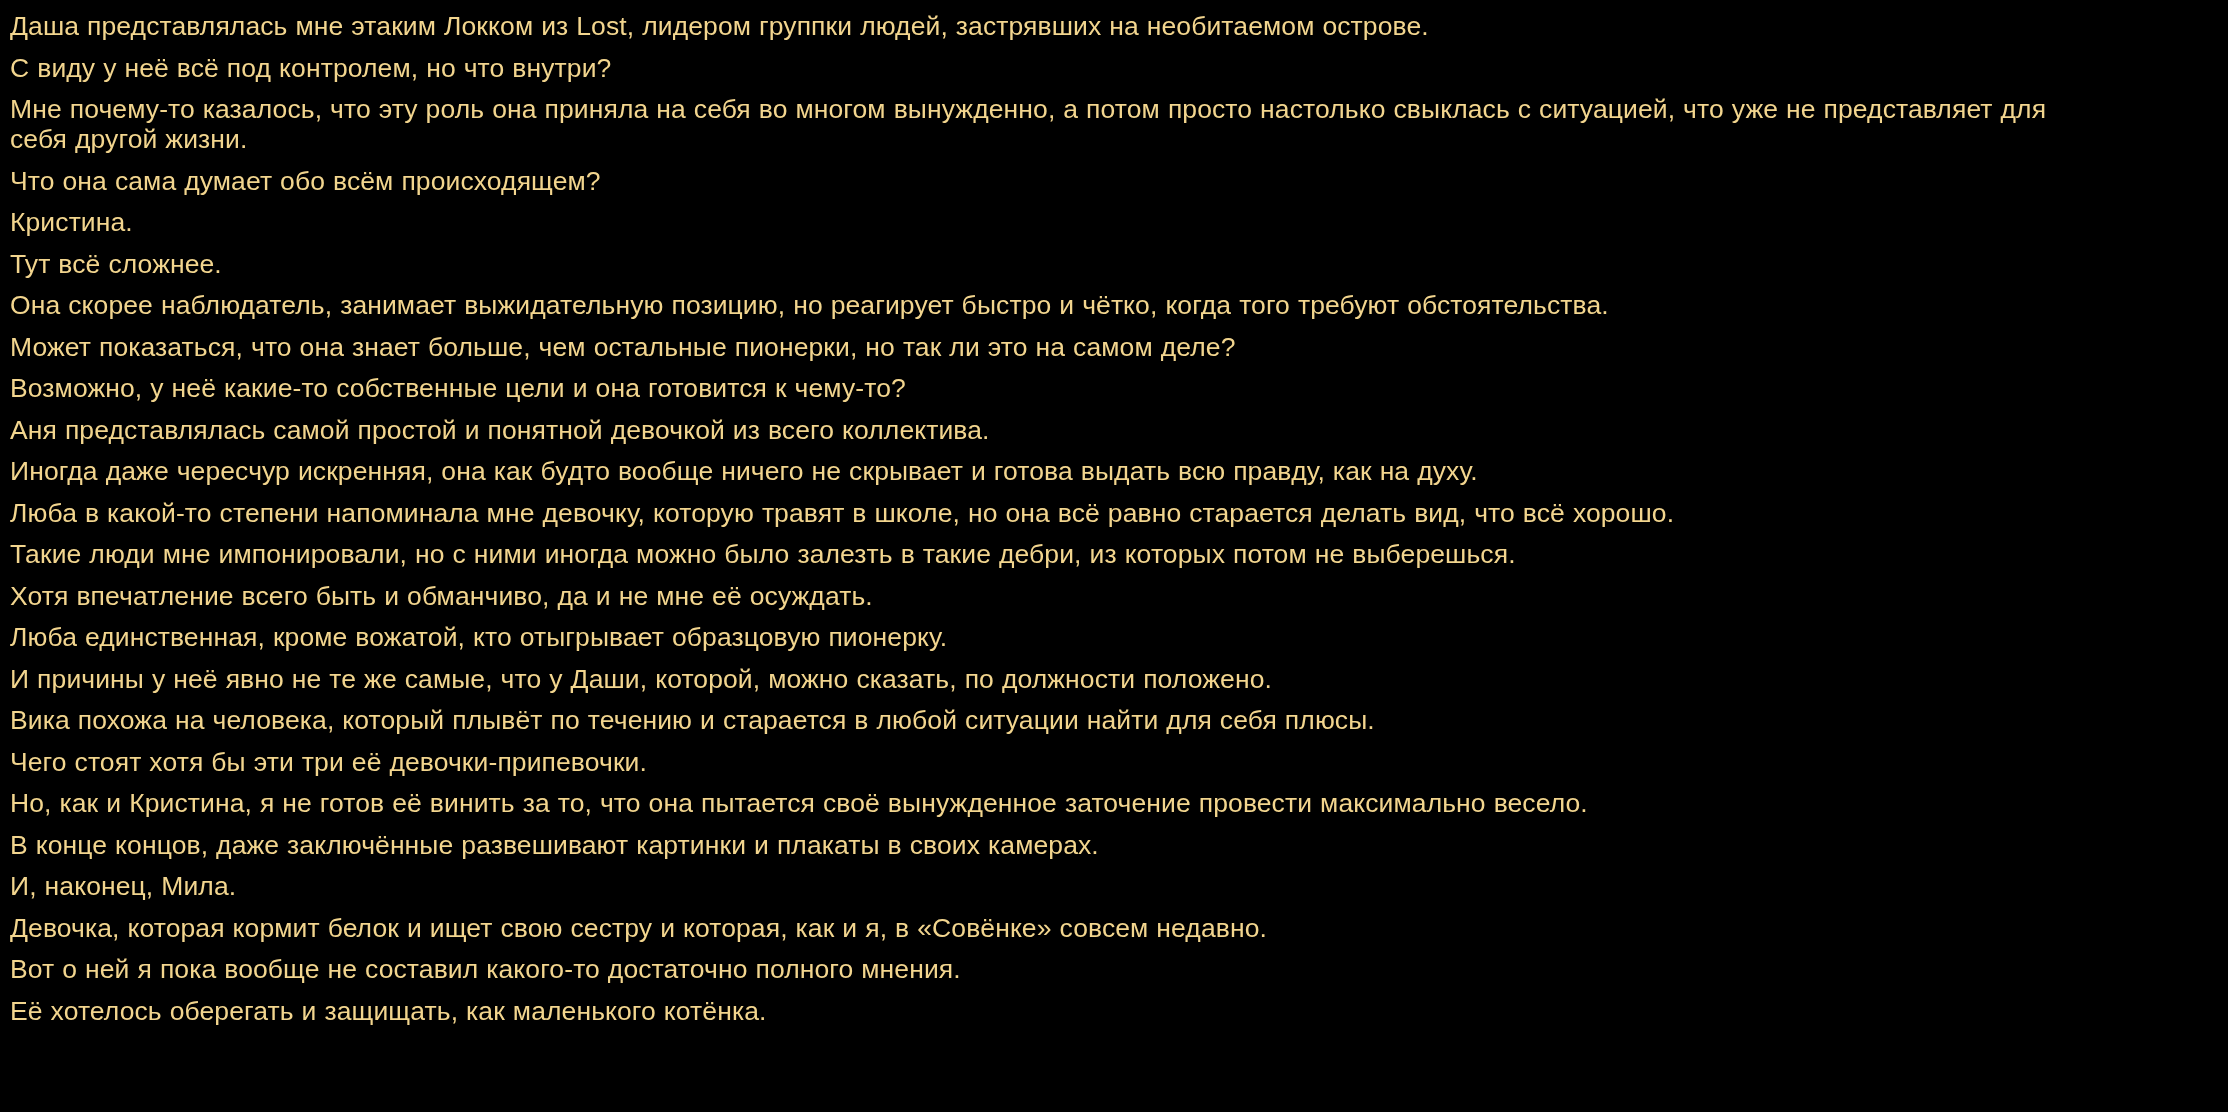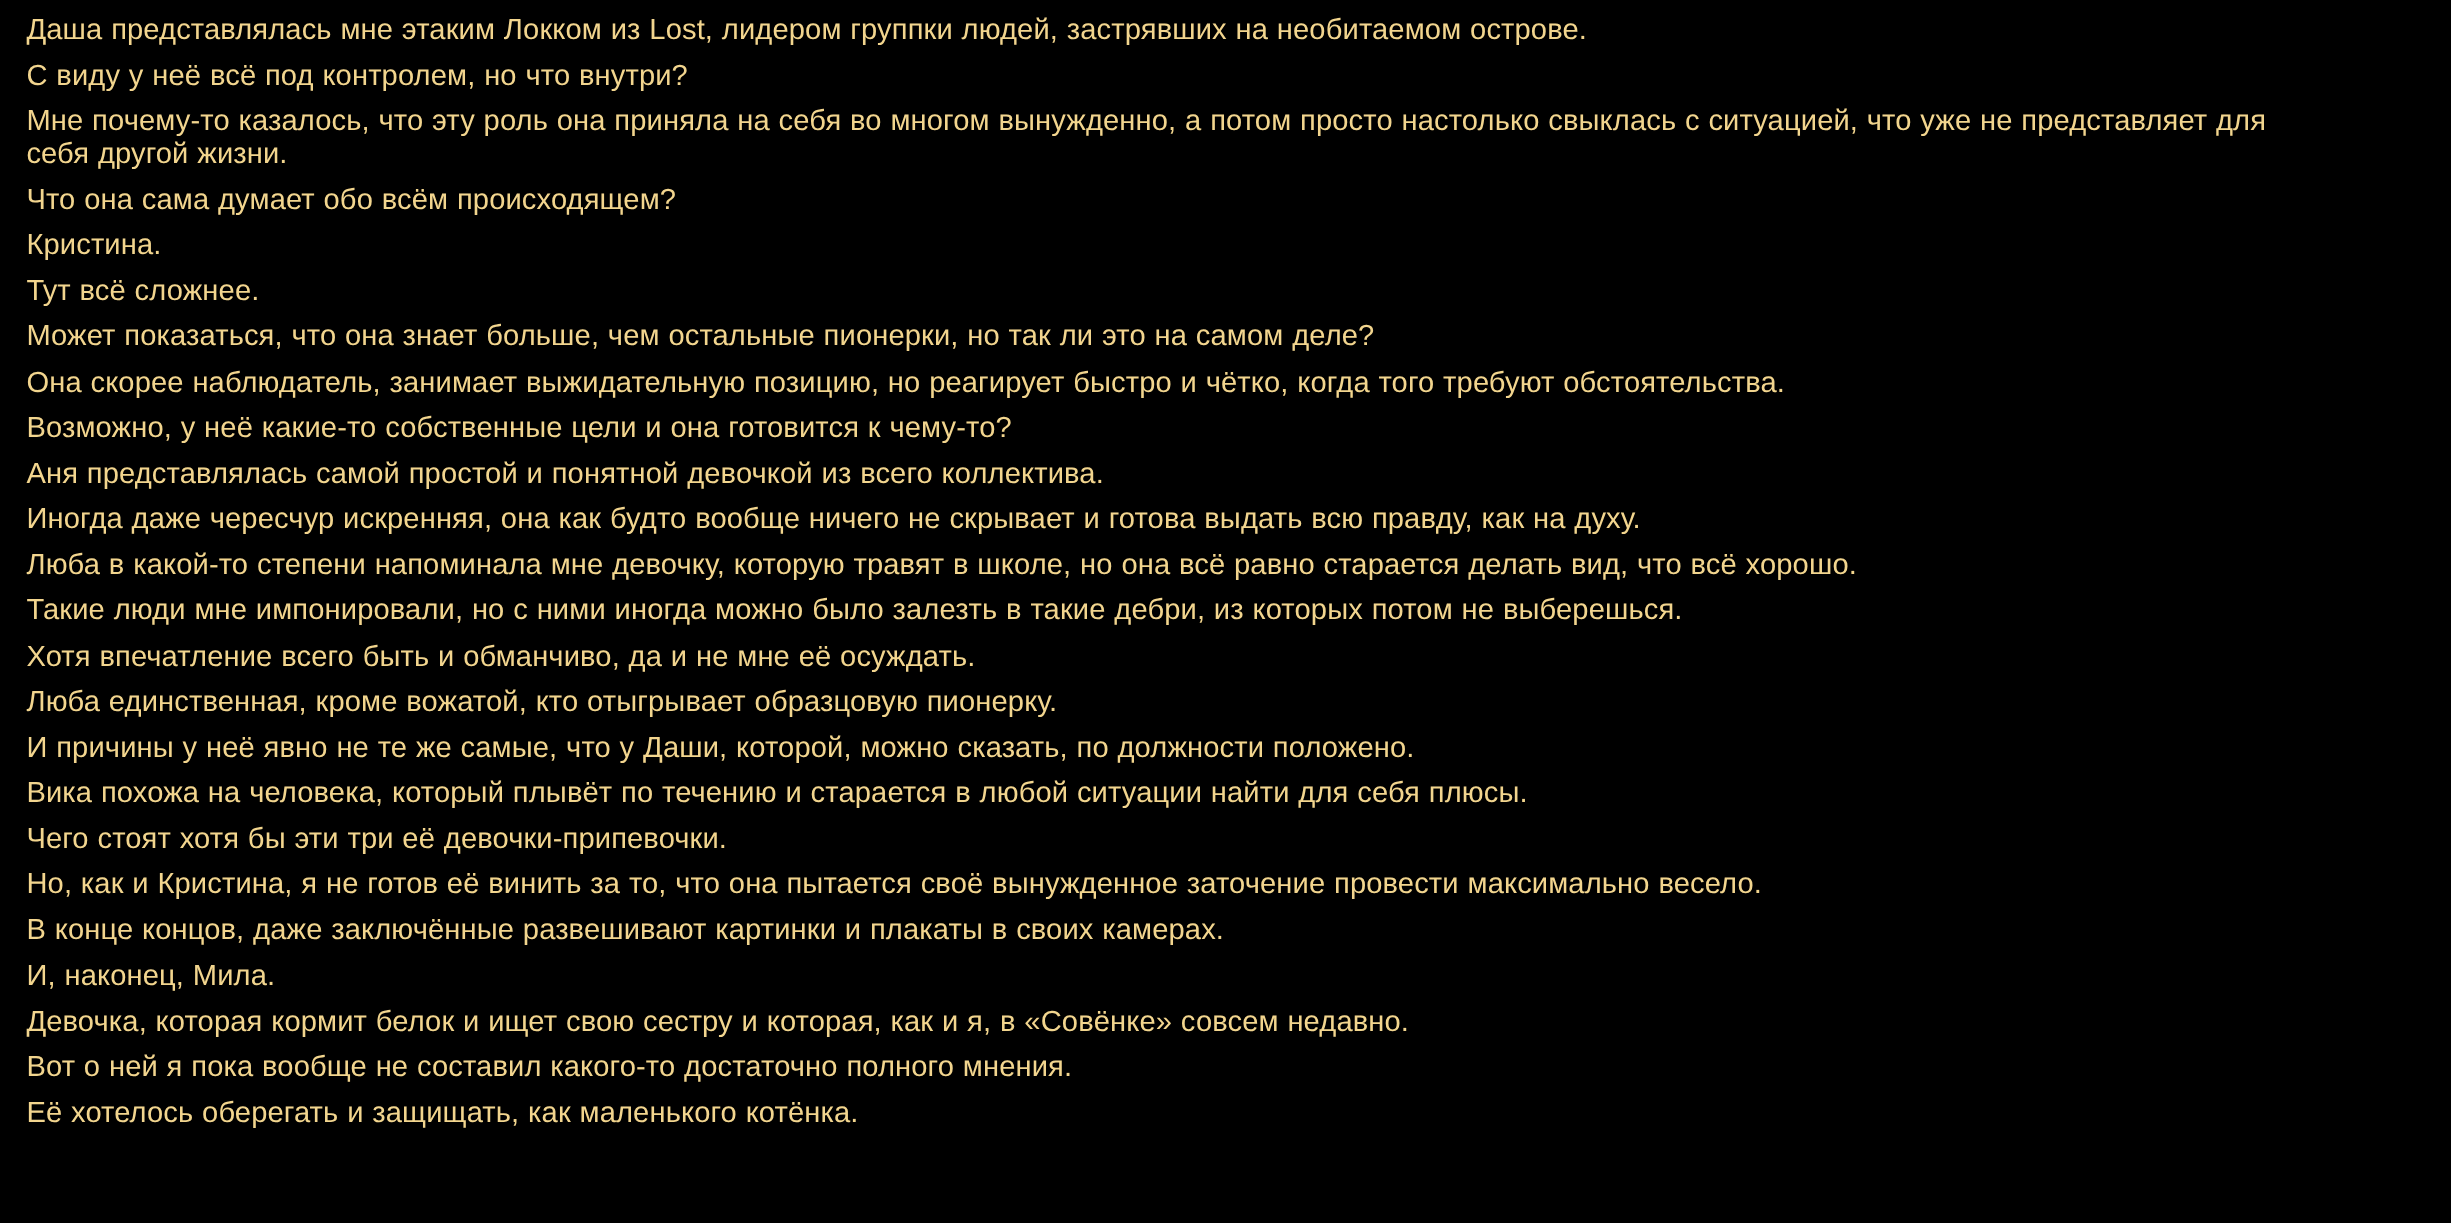--- a/index.html
+++ b/index.html
@@ -9,21 +9,21 @@
   }
   body {
     width: 2228px;
     height: 1112px;
     overflow: hidden;
   }
   .vn-screen {
     box-sizing: border-box;
     width: 2072px;
     height: 1112px;
-    padding: 11px 10px 0 24px;
+    padding: 11px 10px 0 10px;
     background: var(--bg, #000000);
     font-family: "Liberation Sans", "DejaVu Sans", sans-serif;
     font-size: 26.5px;
     line-height: 30px;
     color: var(--fg, #f2d58e);
     text-shadow: 0 1px 1px rgba(0,0,0,0.9);
   }
   .log-lines {
     width: 100%;
   }
@@ -37,22 +37,22 @@
 <body>
 
 <main class="vn-screen">
   <div class="log-lines" id="log-lines">
       <p class="log-line">Даша представлялась мне этаким Локком из Lost, лидером группки людей, застрявших на необитаемом острове.</p>
       <p class="log-line">С виду у неё всё под контролем, но что внутри?</p>
       <p class="log-line">Мне почему-то казалось, что эту роль она приняла на себя во многом вынужденно, а потом просто настолько свыклась с ситуацией, что уже не представляет для себя другой жизни.</p>
       <p class="log-line">Что она сама думает обо всём происходящем?</p>
       <p class="log-line">Кристина.</p>
       <p class="log-line">Тут всё сложнее.</p>
+      <p class="log-line">Она скорее наблюдатель, занимает выжидательную позицию, но реагирует быстро и чётко, когда того требуют обстоятельства.</p>
       <p class="log-line">Может показаться, что она знает больше, чем остальные пионерки, но так ли это на самом деле?</p>
-      <p class="log-line">Она скорее наблюдатель, занимает выжидательную позицию, но реагирует быстро и чётко, когда того требуют обстоятельства.</p>
       <p class="log-line">Возможно, у неё какие-то собственные цели и она готовится к чему-то?</p>
       <p class="log-line">Аня представлялась самой простой и понятной девочкой из всего коллектива.</p>
       <p class="log-line">Иногда даже чересчур искренняя, она как будто вообще ничего не скрывает и готова выдать всю правду, как на духу.</p>
       <p class="log-line">Люба в какой-то степени напоминала мне девочку, которую травят в школе, но она всё равно старается делать вид, что всё хорошо.</p>
       <p class="log-line">Такие люди мне импонировали, но с ними иногда можно было залезть в такие дебри, из которых потом не выберешься.</p>
       <p class="log-line">Хотя впечатление всего быть и обманчиво, да и не мне её осуждать.</p>
       <p class="log-line">Люба единственная, кроме вожатой, кто отыгрывает образцовую пионерку.</p>
       <p class="log-line">И причины у неё явно не те же самые, что у Даши, которой, можно сказать, по должности положено.</p>
       <p class="log-line">Вика похожа на человека, который плывёт по течению и старается в любой ситуации найти для себя плюсы.</p>
       <p class="log-line">Чего стоят хотя бы эти три её девочки-припевочки.</p>

